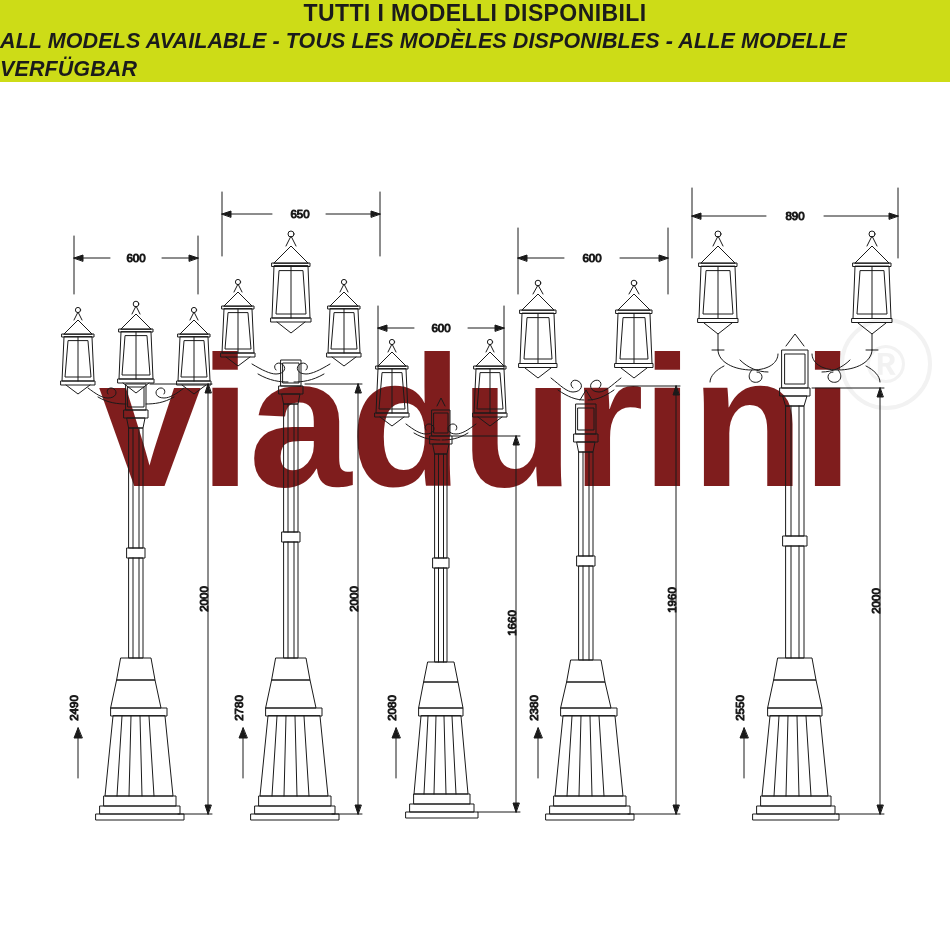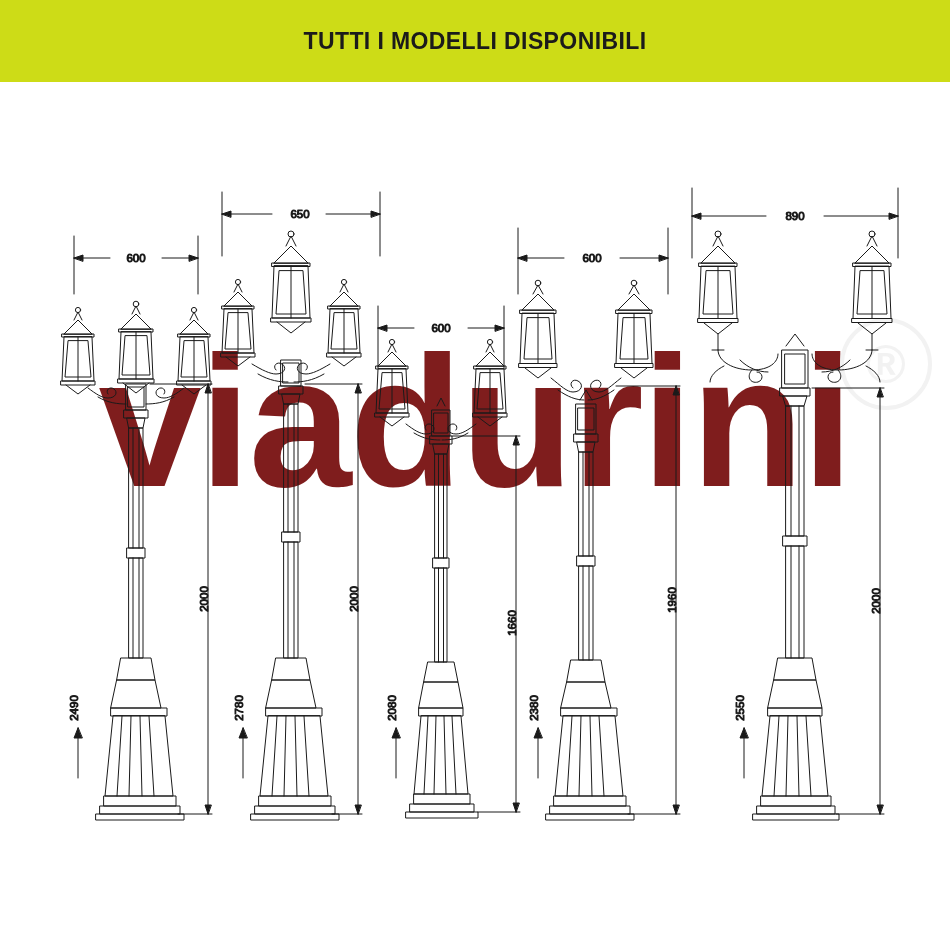--- a/index.html
+++ b/index.html
@@ -55,20 +55,21 @@
   }
   .vtxt{font-family:"Liberation Sans", sans-serif;font-size:11.5px;fill:#111;}
 </style>
 </head>
 <body>
 
 <div id="sheet">
 
   <div class="banner">
     <div class="line1">TUTTI I MODELLI DISPONIBILI</div>
+    <div class="line2">ALL MODELS AVAILABLE - TOUS LES MODÈLES DISPONIBLES - ALLE MODELLE VERFÜGBAR</div>
   </div>
 
   <div class="watermark">viadurini</div>
   <div class="wm-r">®</div>
 
   <div class="canvas">
   <svg width="950" height="862" viewBox="0 0 950 862" xmlns="http://www.w3.org/2000/svg">
     <g fill="none" stroke="#1a1a1a" stroke-width="1" stroke-linejoin="round" stroke-linecap="round">
 
     <g>

